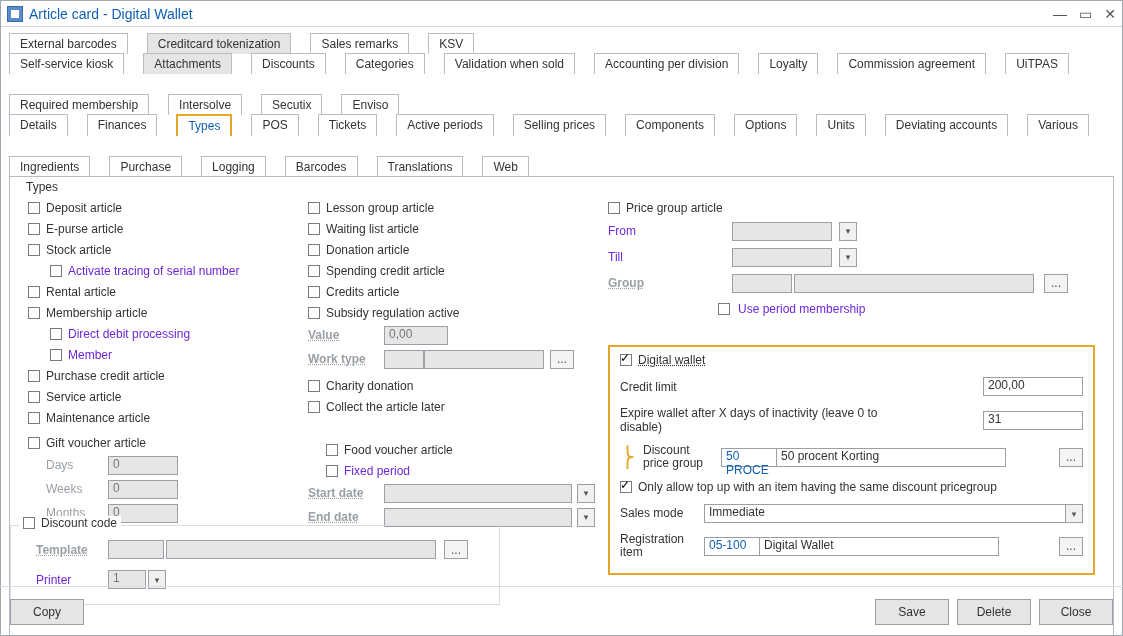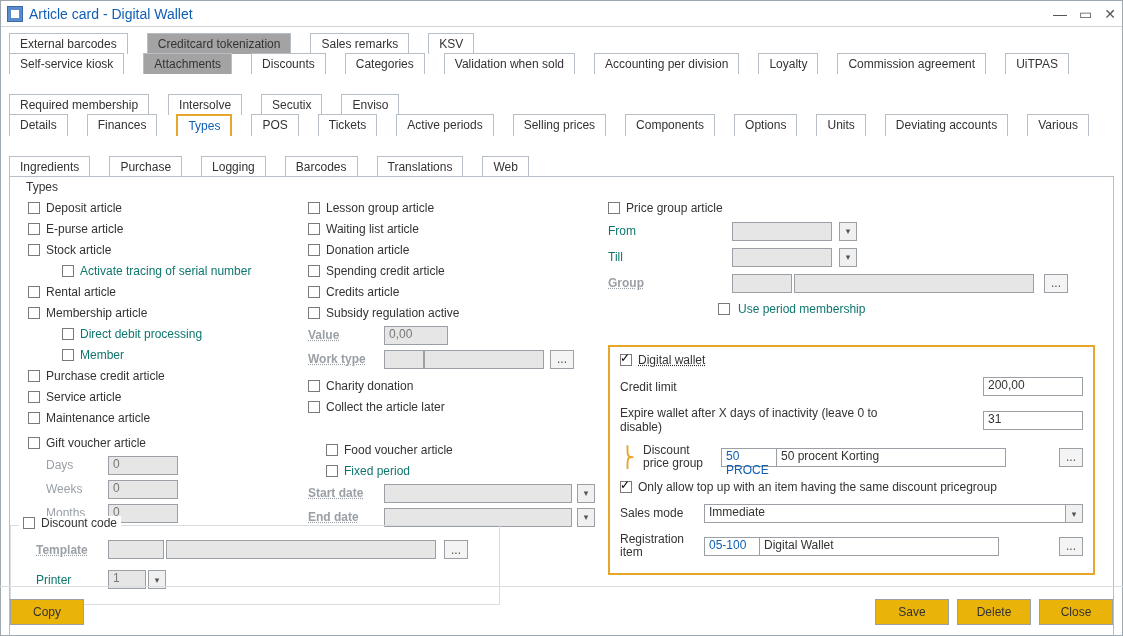--- a/index.html
+++ b/index.html
@@ -8,37 +8,37 @@
   .titlebar { height:26px; display:flex; align-items:center; padding:0 6px; border-bottom:1px solid #cfd4d9; }
   .title-icon { width:16px; height:16px; background:#5a8bca; border:1px solid #3a6aa8; margin-right:6px; position:relative; }
   .title-icon:before { content:""; position:absolute; left:3px; top:3px; right:3px; bottom:3px; background:#fff; }
   .title-text { color:#0f5fb5; font-size:14px; }
   .win-btns { margin-left:auto; display:flex; gap:12px; color:#555; font-size:14px; }
   .win-btn { cursor:pointer; }
   .content { position:relative; height:calc(100% - 26px - 50px); padding:6px 8px 0 8px; }
   
   .tabrow { display:flex; flex-wrap:wrap;gap:20px; }
   .tab { border:1px solid #b7bec5; border-bottom:none; padding:3px 10px; background:#fff; color:#333; margin-right:-1px; }
-  .tab.highlight-orange { background:#a3a3a3; }
+  .tab.highlight-orange { background:#e5e5e5; }
   .tab.active { border:2px solid #e6a62a; border-bottom:none; color:#0f5fb5; font-weight:500; }
   .tabrow.bottom { margin-top:-1px; }
   
   .panel { border:1px solid #b7bec5; height:462px; margin-top:-1px; position:relative; }
   .group-heading { position:absolute; top:3px; left:16px; color:#333; }
   .cols { position:absolute; top:20px; left:18px; right:18px; bottom:8px; display:flex; }
   .col { flex:0 0 auto; }
   .col.a { width:280px; }
   .col.b { width:300px; }
   .col.c { flex:1; position:relative; }
   .chk-row { display:flex; align-items:center; height:21px; gap:6px; }
-  .chk-row.indent { margin-left:34px; }
+  .chk-row.indent { margin-left:22px; }
   .chk { width:12px; height:12px; border:1px solid #7a7a7a; background:#fff; position:relative; }
   .chk.hidden { visibility:hidden; }
   .chk.checked:after { content:"✓"; position:absolute; left:-1px; top:-4px; font-size:12px; color:#000; }
-  .txt.disabled { color:#0f766e; }
+  .txt.disabled { color:#6d28d9; }
   .txt.link { text-decoration:underline dotted;font-weight:bold; }
   .txt.link.disabled { color:#9aa0a6; }
   .input { border:1px solid #9aa0a6; height:19px; padding:0 4px; background:#fff; }
   .input.disabled { background:#e6e6e6; color:#777; }
   .select-btn { width:18px; height:19px; border:1px solid #9aa0a6; background:#f0f0f0; margin-left:-1px; display:inline-flex; align-items:center; justify-content:center; font-size:9px; color:#555; }
   .row { display:flex; align-items:center; height:24px; gap:6px; }
   .dots-btn { width:24px; height:19px; border:1px solid #9aa0a6; background:#f4f4f4; display:inline-flex; align-items:center; justify-content:center; font-size:12px; color:#555; }
   .pg-row { display:flex; align-items:center; height:26px; gap:8px; }
   .pg-lbl { width:48px; }
   .dw-box { border:2px solid #e6a62a; position:absolute; left:0; right:0; top:148px; padding:6px 10px 14px 10px; }
@@ -54,21 +54,21 @@
   .dw-chain .desc { width:196px; margin-left:-1px; }
   .dw-chain .wide { width:240px; margin-left:-1px; }
   .dw-select { flex:1; display:flex; }
   .dw-select .input { flex:1; }
   .brace { color:#e6a62a; font-size:20px; line-height:12px; margin-right:2px; }
   .brace-wrap { display:flex; align-items:center; }
   .discount-group { border:1px solid #d9dde1; position:absolute; left:0; top:348px; width:490px; height:80px; }
   .discount-group .legend { position:absolute; top:-10px; left:8px; background:#fff; padding:0 4px; display:flex; align-items:center; gap:6px; }
   .discount-group .dg-row { display:flex; align-items:center; gap:8px; position:absolute; left:25px; }
   .footer { position:absolute; bottom:0; left:0; right:0; height:50px; border-top:1px solid #d9dde1; display:flex; align-items:center; padding:0 10px; }
-  .btn { border:1px solid #9aa0a6; background:#eab308; height:26px; min-width:74px; padding:0 2px; display:inline-flex; align-items:center; justify-content:center; cursor:pointer; }
+  .btn { border:1px solid #9aa0a6; background:#e5e5e5; height:26px; min-width:74px; padding:0 2px; display:inline-flex; align-items:center; justify-content:center; cursor:pointer; }
   .footer .right { margin-left:auto; display:flex; gap:8px; }
   .gift-group { margin-top:4px; }
   .gift-row { display:flex; align-items:center; height:24px; }
   .gift-row .plabel { width:62px; color:#9aa0a6; margin-left:18px; }
 </style>
 </head>
 <body>
 
 <div class="titlebar">
   <div class="title-icon"></div>

